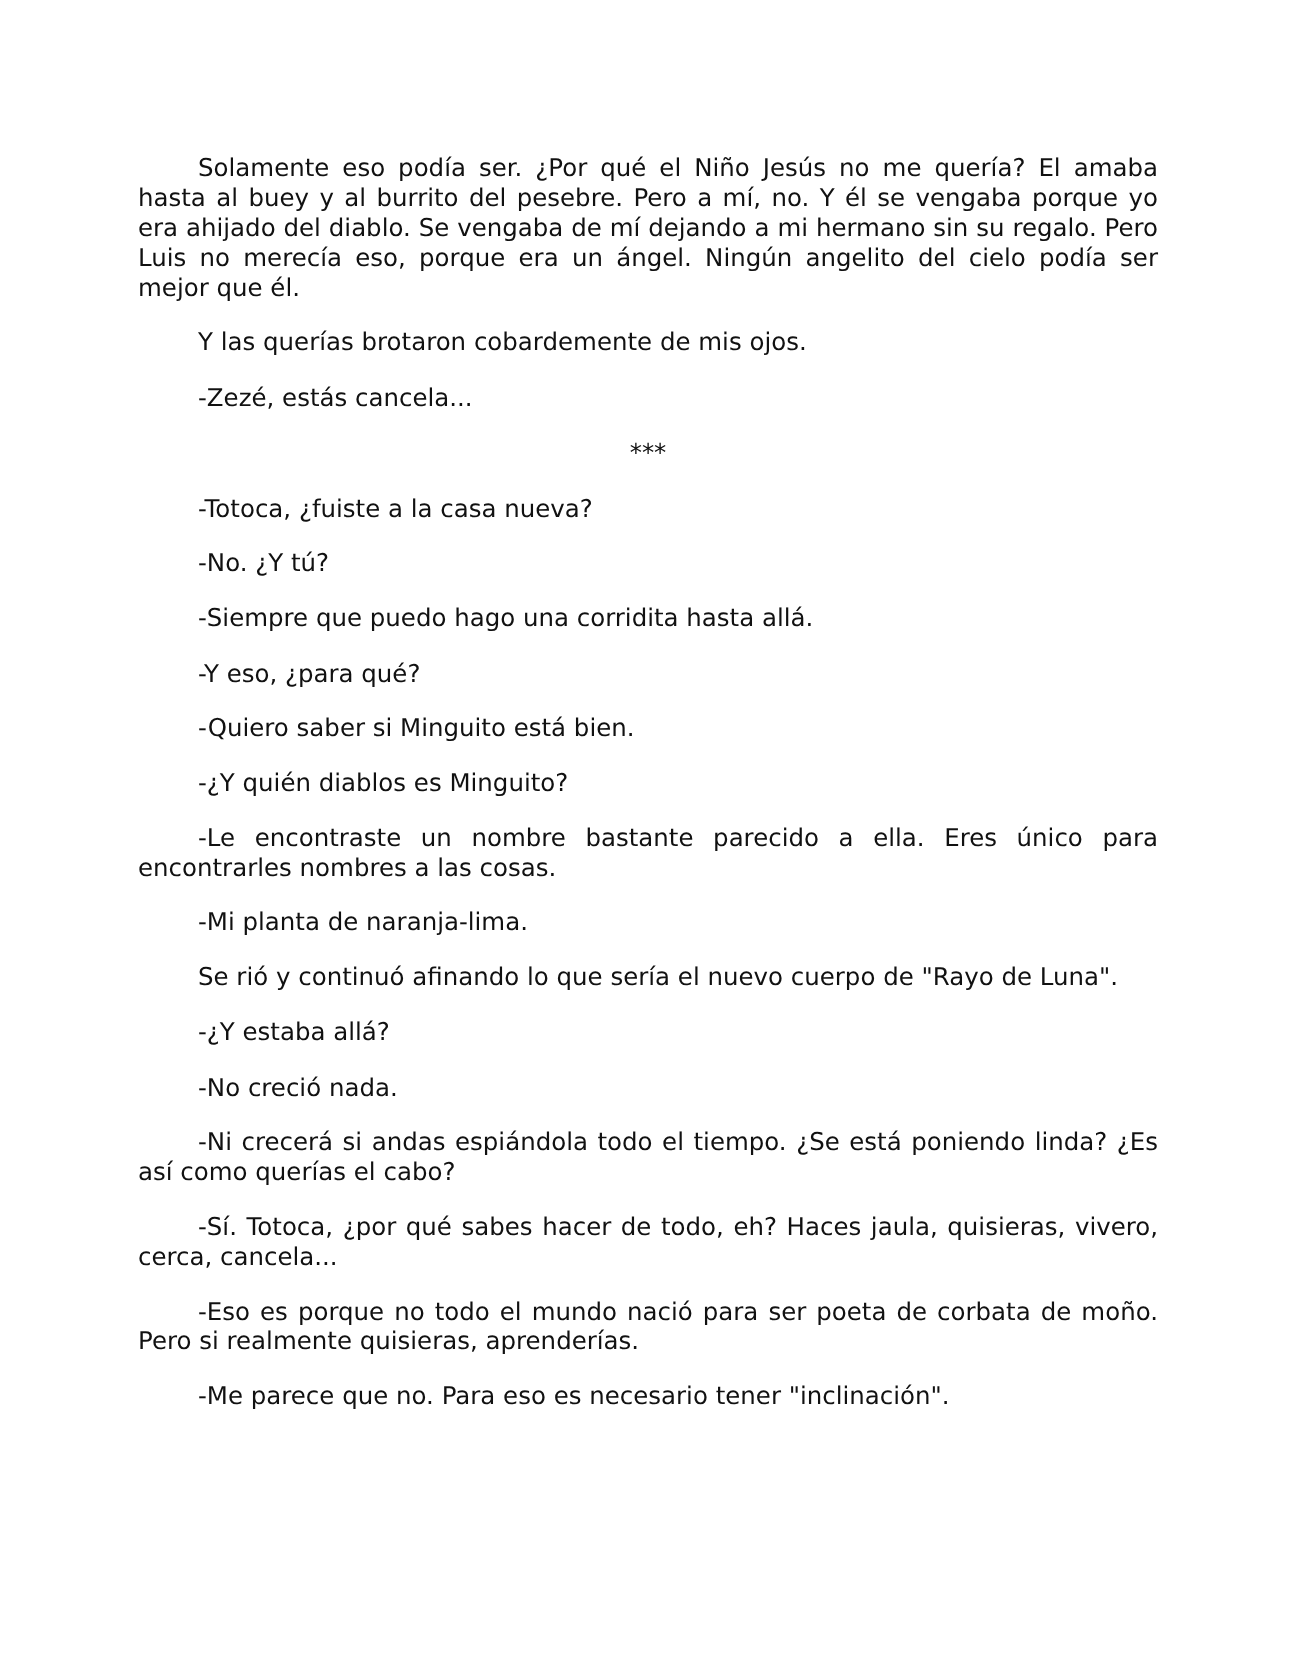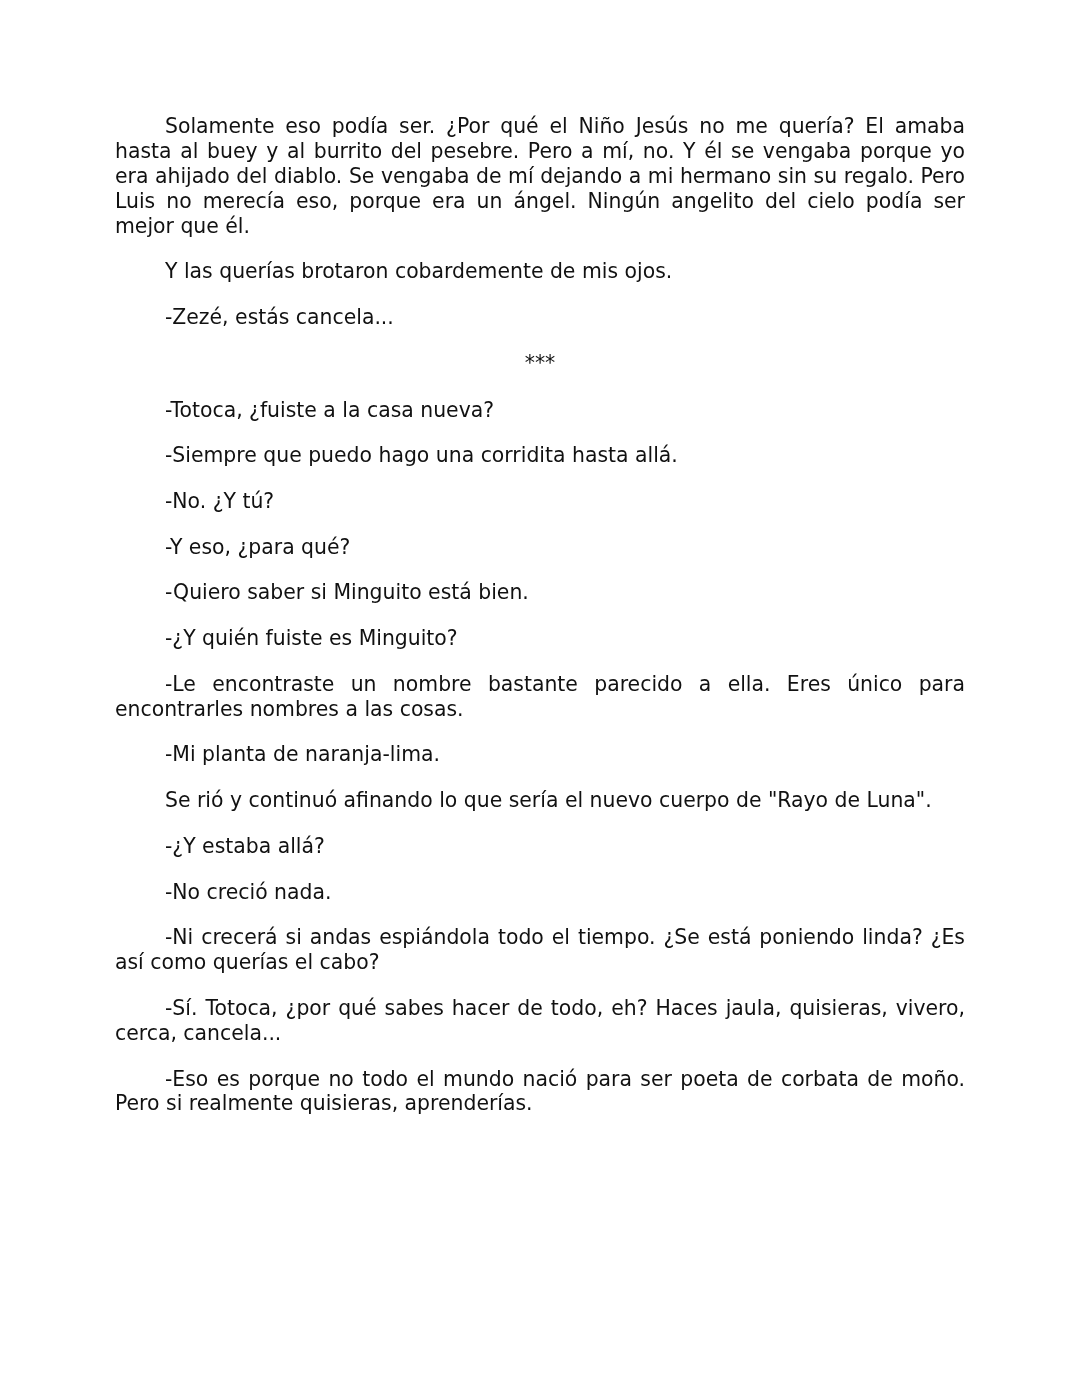--- a/index.html
+++ b/index.html
@@ -9,21 +9,21 @@
     }
     body {
       width: 1080px;
       height: 1397px;
       position: relative;
       overflow: hidden;
     }
     .page {
       position: absolute;
       left: 115px;
-      top: 114px;
+      top: 128px;
       width: 850px;
       font-family: "DejaVu Sans", sans-serif;
       font-size: 20.4px;
       line-height: 24.9px;
       color: #111111;
     }
     .para {
       margin: 0 0 20.8px 0;
       text-indent: 50px;
       text-align: justify;
@@ -39,26 +39,27 @@
 <body>
 
 <div class="page">
   <p class="para">Solamente eso podía ser. ¿Por qué el Niño Jesús no me quería? El amaba hasta al buey y al burrito del pesebre. Pero a mí, no. Y él se vengaba porque yo era ahijado del diablo. Se vengaba de mí dejando a mi hermano sin su regalo. Pero Luis no merecía eso, porque era un ángel. Ningún angelito del cielo podía ser mejor que él.</p>
   <p class="para">Y las querías brotaron cobardemente de mis ojos.</p>
   <p class="para">-Zezé, estás cancela...</p>
 
   <p class="separator">***</p>
 
   <p class="para">-Totoca, ¿fuiste a la casa nueva?</p>
+  <p class="para">-No. ¿Y tú?</p>
   <p class="para">-Siempre que puedo hago una corridita hasta allá.</p>
-  <p class="para">-No. ¿Y tú?</p>
   <p class="para">-Y eso, ¿para qué?</p>
   <p class="para">-Quiero saber si Minguito está bien.</p>
-  <p class="para">-¿Y quién fuiste es Minguito?</p>
+  <p class="para">-¿Y quién diablos es Minguito?</p>
   <p class="para">-Le encontraste un nombre bastante parecido a ella. Eres único para encontrarles nombres a las cosas.</p>
   <p class="para">-Mi planta de naranja-lima.</p>
   <p class="para">Se rió y continuó afinando lo que sería el nuevo cuerpo de "Rayo de Luna".</p>
   <p class="para">-¿Y estaba allá?</p>
   <p class="para">-No creció nada.</p>
   <p class="para">-Ni crecerá si andas espiándola todo el tiempo. ¿Se está poniendo linda? ¿Es así como querías el cabo?</p>
   <p class="para">-Sí. Totoca, ¿por qué sabes hacer de todo, eh? Haces jaula, quisieras, vivero, cerca, cancela...</p>
   <p class="para">-Eso es porque no todo el mundo nació para ser poeta de corbata de moño. Pero si realmente quisieras, aprenderías.</p>
+  <p class="para">-Me parece que no. Para eso es necesario tener "inclinación".</p>
 </div>
 
 </body></html>

